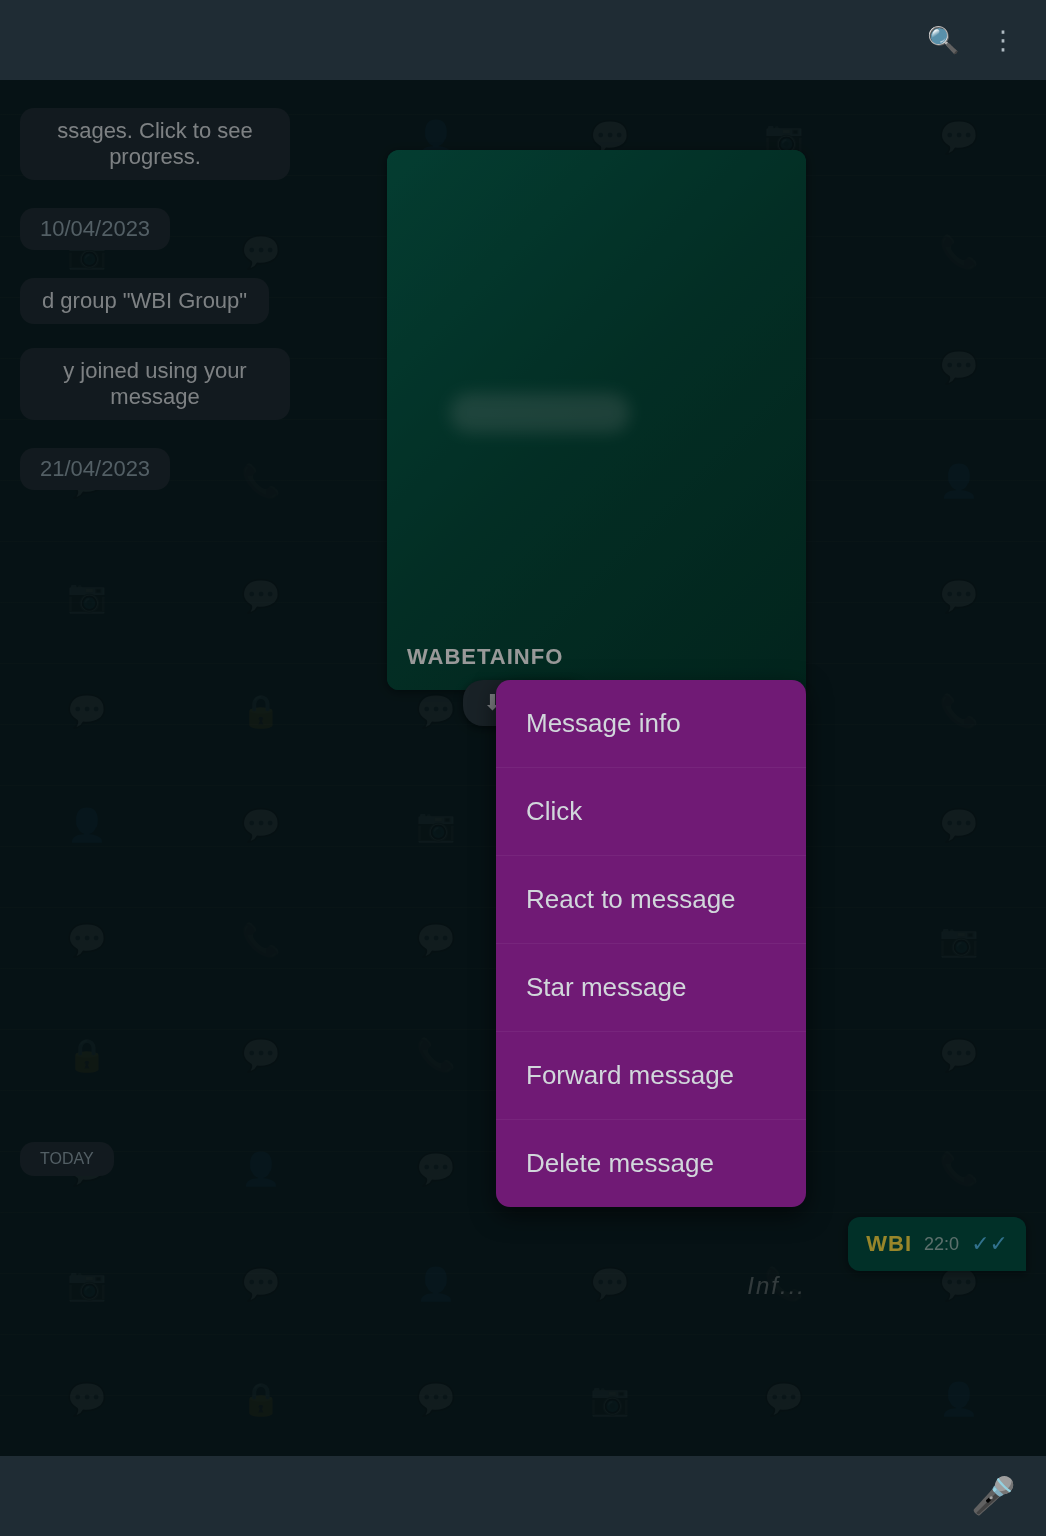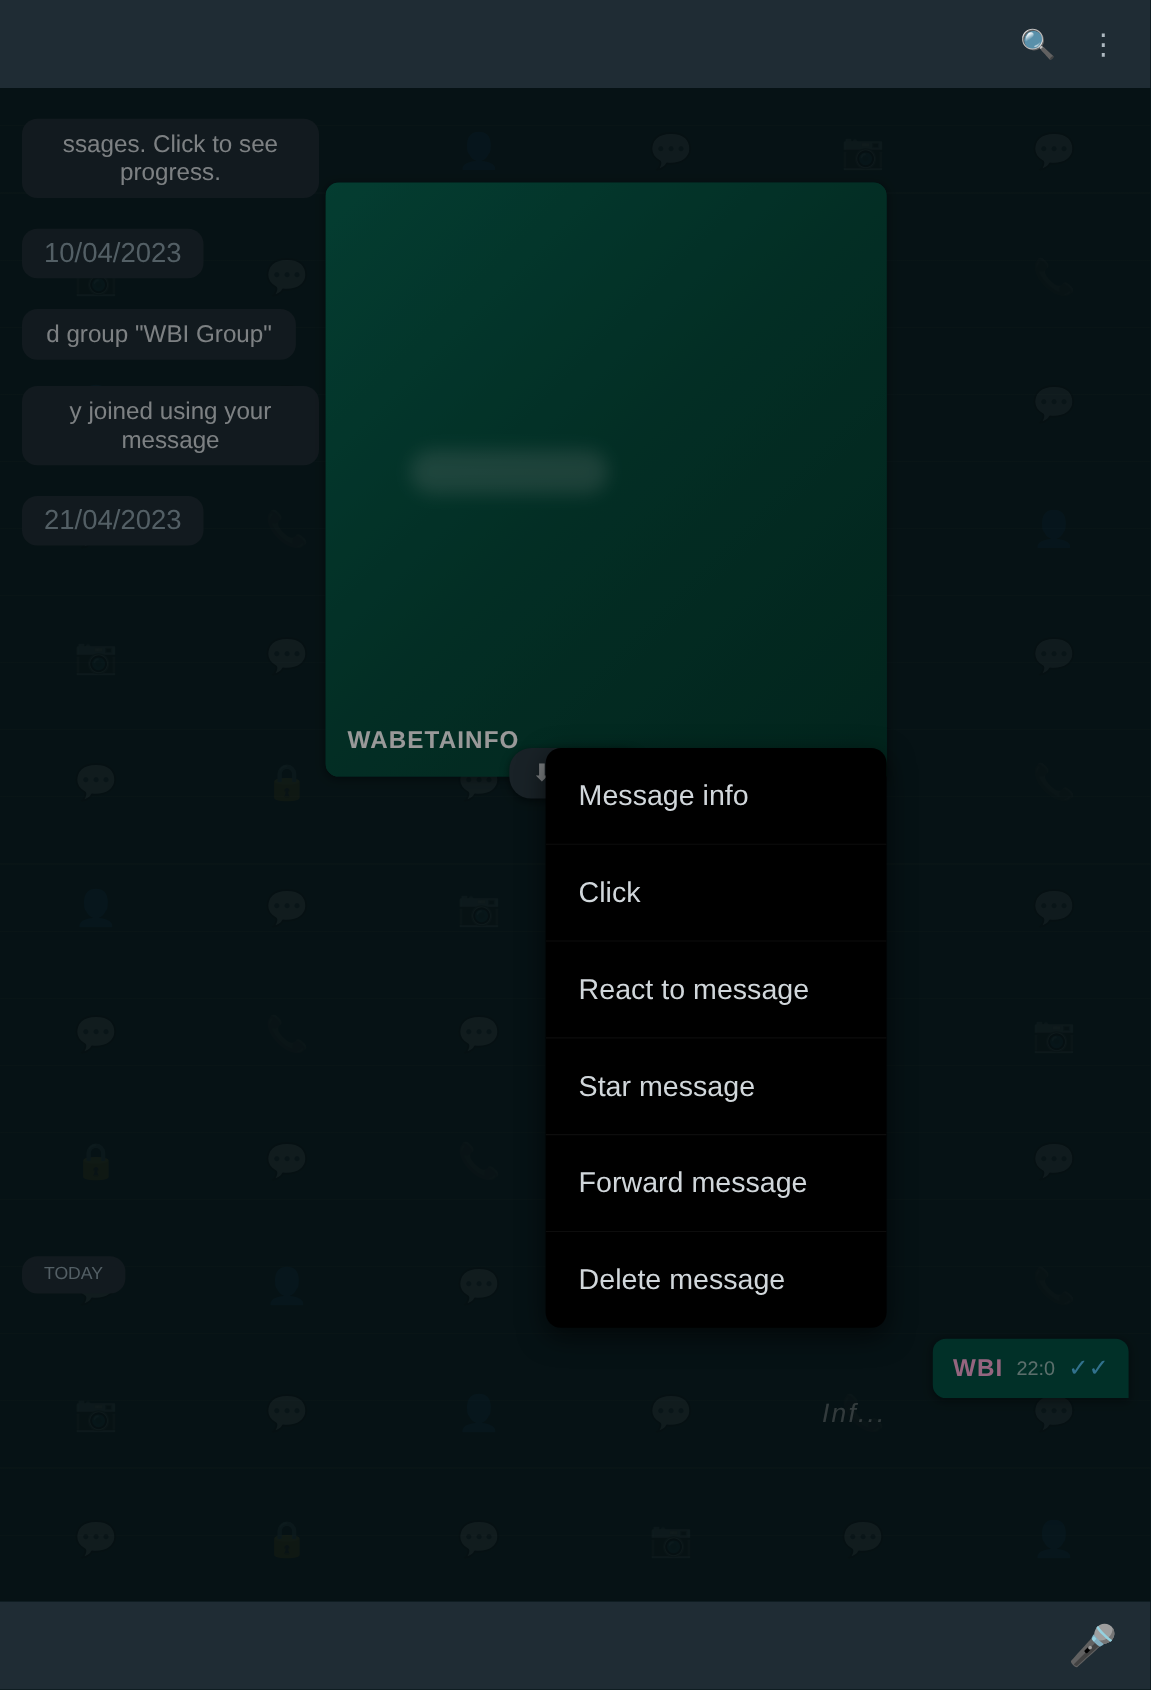--- a/index.html
+++ b/index.html
@@ -74,21 +74,21 @@
       justify-content: center;
       font-size: 32px;
       color: #8a9ea8;
     }
 
     
     .date-badge {
       display: inline-block;
       background-color: #1f2c34;
       color: #8a9ea8;
-      font-size: 25px;
+      font-size: 22px;
       padding: 8px 20px;
       border-radius: 14px;
       margin: 12px 0;
     }
 
     .system-msg {
       display: inline-block;
       background-color: #1f2c34;
       color: #d1d7db;
       font-size: 22px;
@@ -96,24 +96,24 @@
       border-radius: 14px;
       margin: 8px 0;
       max-width: 80%;
       text-align: center;
     }
 
     
     .message-bubble-sent {
       background-color: #025144;
       border-radius: 12px 12px 0 12px;
-      width: 510px;
+      width: 419px;
       height: 540px;
       position: absolute;
-      top: 86px;
+      top: 70px;
       right: 240px;
       display: flex;
       flex-direction: column;
       overflow: hidden;
       box-shadow: 0 2px 8px rgba(0,0,0,0.4);
     }
 
     .bubble-inner-bg {
       flex: 1;
       background: linear-gradient(135deg, #076652 0%, #054d3d 50%, #043d30 100%);
@@ -158,21 +158,21 @@
       box-shadow: 0 2px 8px rgba(0,0,0,0.5);
       z-index: 5;
     }
 
     
     .context-menu {
       position: absolute;
       top: 600px;
       right: 240px;
       width: 310px;
-      background-color: #000000;
+      background-color: #701a75;
       border-radius: 14px;
       overflow: hidden;
       box-shadow: 0 8px 24px rgba(0,0,0,0.6);
       z-index: 20;
     }
 
     .context-menu-item {
       padding: 28px 30px;
       color: #d1d7db;
       font-size: 26px;
@@ -213,21 +213,21 @@
       background-color: #025144;
       border-radius: 12px 12px 0 12px;
       padding: 14px 18px;
       display: flex;
       align-items: center;
       gap: 12px;
       box-shadow: 0 2px 8px rgba(0,0,0,0.4);
     }
 
     .bubble-bottom-text {
-      color: #f9a8d4;
+      color: #fde047;
       font-size: 22px;
       font-weight: 600;
       letter-spacing: 1px;
     }
 
     .bubble-bottom-time {
       color: rgba(255,255,255,0.6);
       font-size: 18px;
     }
 

